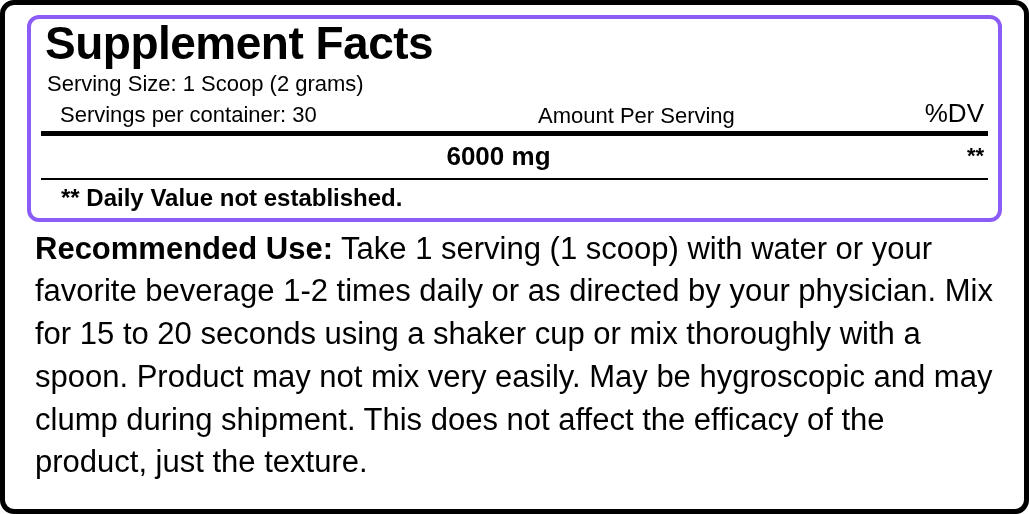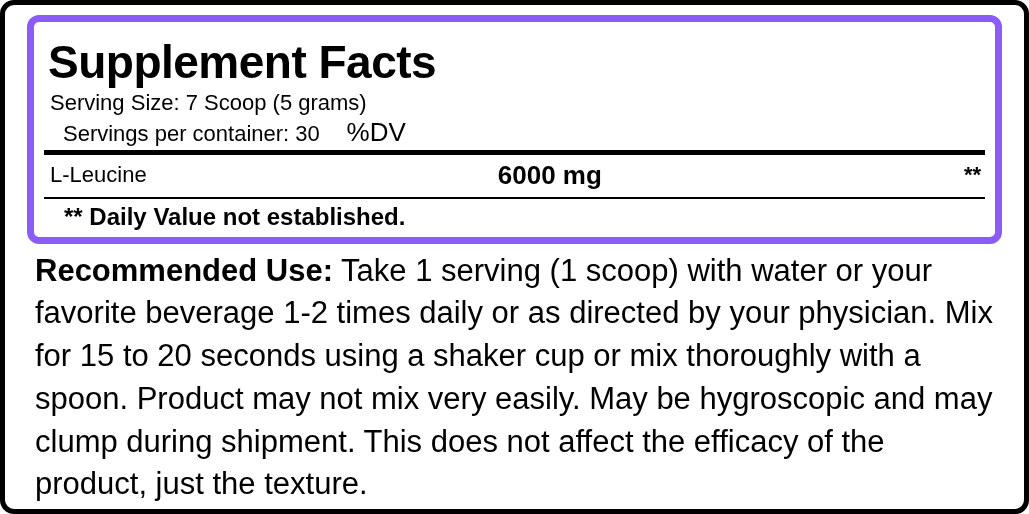--- a/index.html
+++ b/index.html
@@ -23,23 +23,23 @@
   }
   #inner {
     position: absolute;
     left: 22px;
     top: 10px;
     right: 22px;
     bottom: 8px;
   }
   
   .facts-box {
-    border: 7px solid #8b5cf6;
+    border: 4px solid #8b5cf6;
     border-radius: 12px;
-    padding: 16px 10px 2px 10px;
+    padding: 0 10px 2px 10px;
     box-sizing: border-box;
   }
   .facts-title {
     font-size: 46px;
     font-weight: bold;
     letter-spacing: -0.5px;
     line-height: 1.08;
     margin: 0 0 2px 4px;
   }
   .serving-line {
@@ -127,31 +127,31 @@
 </head>
 <body>
 
 <div id="panel">
   <div id="inner">
 
     <div class="facts-box">
 
       <div class="facts-title">Supplement Facts</div>
 
-      <div class="serving-line">Serving Size: 7 Scoop (5 grams)</div>
+      <div class="serving-line">Serving Size: 1 Scoop (2 grams)</div>
 
       <div class="head-row">
         <div class="left">Servings per container: 30</div>
+        <div class="amount">Amount Per Serving</div>
         <div class="dv">%DV</div>
       </div>
 
       <div class="rule-thick"></div>
 
       <div class="nutrient-row">
-        <div class="name">L-Leucine</div>
         <div class="amt">6000 mg</div>
         <div class="pdv">**</div>
       </div>
 
       <div class="rule-thin"></div>
 
       <div class="footnote">** Daily Value not established.</div>
 
     </div>
 

